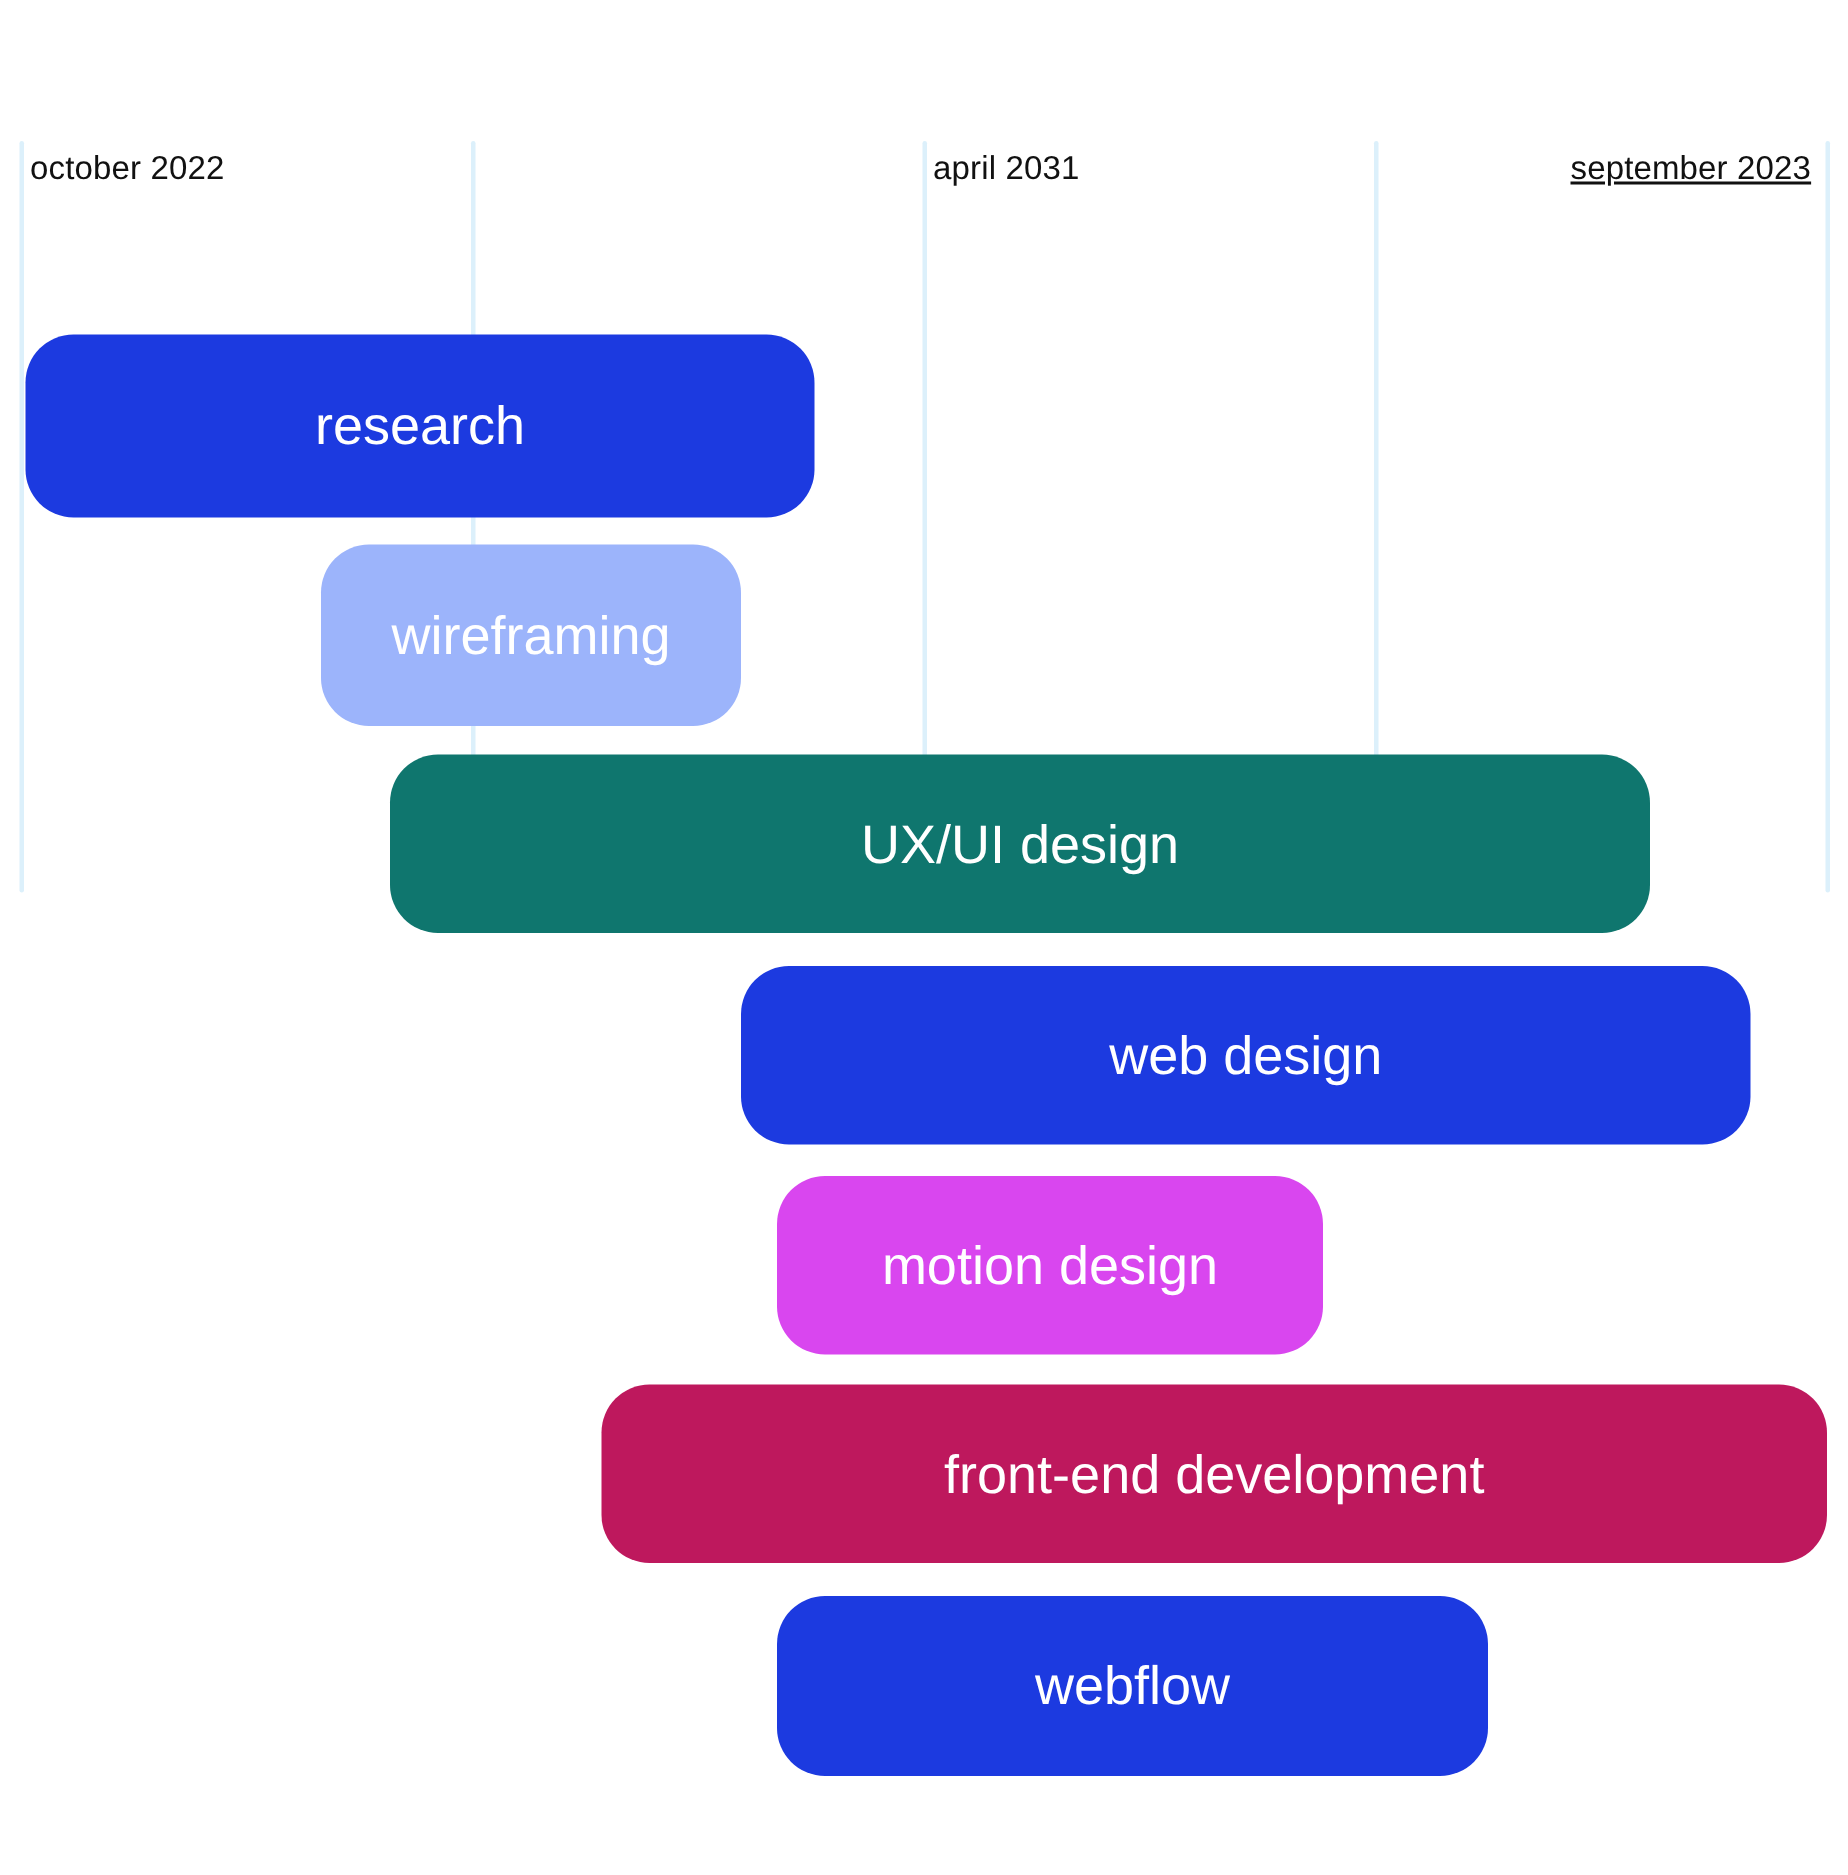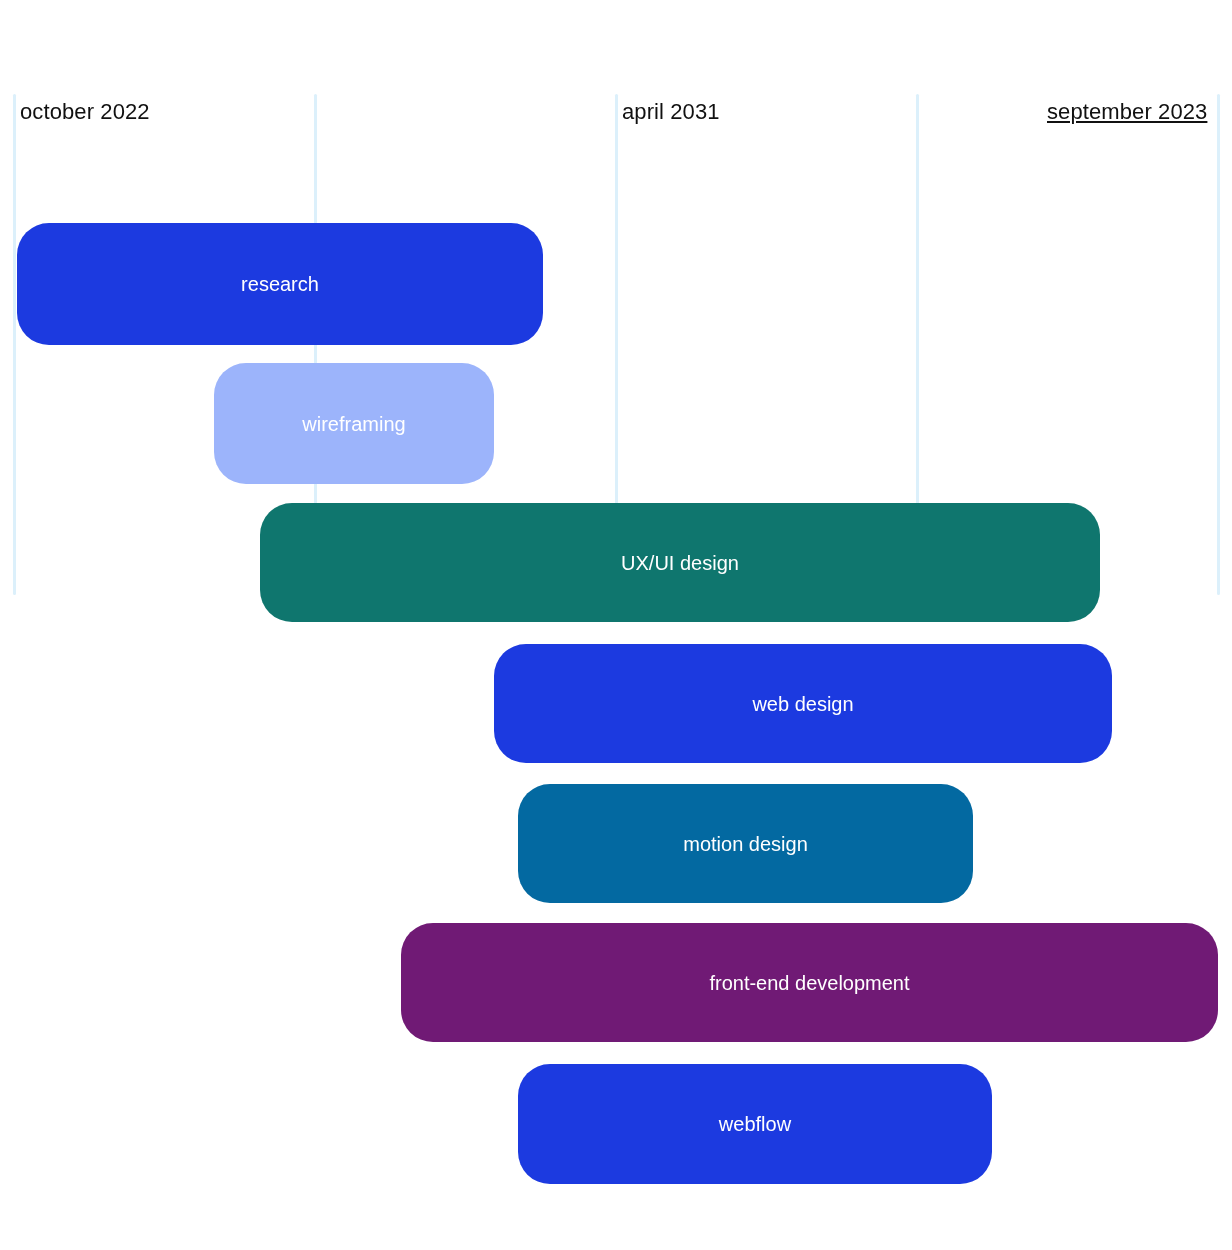--- a/index.html
+++ b/index.html
@@ -39,21 +39,21 @@
   }
   .axis-label.align-left  { text-align: center; }
   
   .bar {
     position: absolute;
     display: flex;
     align-items: center;
     justify-content: center;
     border-radius: 32px;
     color: #ffffff;
-    font-size: 20px;
+    font-size: 36px;
     line-height: 36px;
     white-space: nowrap;
     box-sizing: border-box;
     padding: 0 12px;
     cursor: pointer;
   }
   .bar-label {
     pointer-events: none;
     font-weight: 400;
   }
@@ -80,27 +80,27 @@
   <div id="bars-layer">
       <div class="bar" style="left: 17px; top: 223px; width: 526px; height: 122px; background: rgb(28, 58, 224); color: rgb(255, 255, 255);">
         <span class="bar-label">research</span>
       </div>
       <div class="bar" style="left: 214px; top: 363px; width: 280px; height: 121px; background: rgb(156, 180, 251); color: rgb(255, 255, 255);">
         <span class="bar-label">wireframing</span>
       </div>
       <div class="bar" style="left: 260px; top: 503px; width: 840px; height: 119px; background: #0f766e; color: rgb(255, 255, 255);">
         <span class="bar-label">UX/UI design</span>
       </div>
-      <div class="bar" style="left: 494px; top: 644px; width: 618px; height: 119px; background: rgb(28, 58, 224); color: rgb(255, 255, 255);">
+      <div class="bar" style="left: 494px; top: 644px; width: 673px; height: 119px; background: rgb(28, 58, 224); color: rgb(255, 255, 255);">
         <span class="bar-label">web design</span>
       </div>
-      <div class="bar" style="left: 518px; top: 784px; width: 455px; height: 119px; background: #0369a1; color: rgb(255, 255, 255);">
+      <div class="bar" style="left: 518px; top: 784px; width: 364px; height: 119px; background: #d946ef; color: rgb(255, 255, 255);">
         <span class="bar-label">motion design</span>
       </div>
-      <div class="bar" style="left: 401px; top: 923px; width: 817px; height: 119px; background: #701a75; color: rgb(255, 255, 255);">
+      <div class="bar" style="left: 401px; top: 923px; width: 817px; height: 119px; background: #be185d; color: rgb(255, 255, 255);">
         <span class="bar-label">front-end development</span>
       </div>
       <div class="bar" style="left: 518px; top: 1064px; width: 474px; height: 120px; background: rgb(28, 58, 224); color: rgb(255, 255, 255);">
         <span class="bar-label">webflow</span>
       </div>
     </div>
 
 </div>
 
 </body></html>

